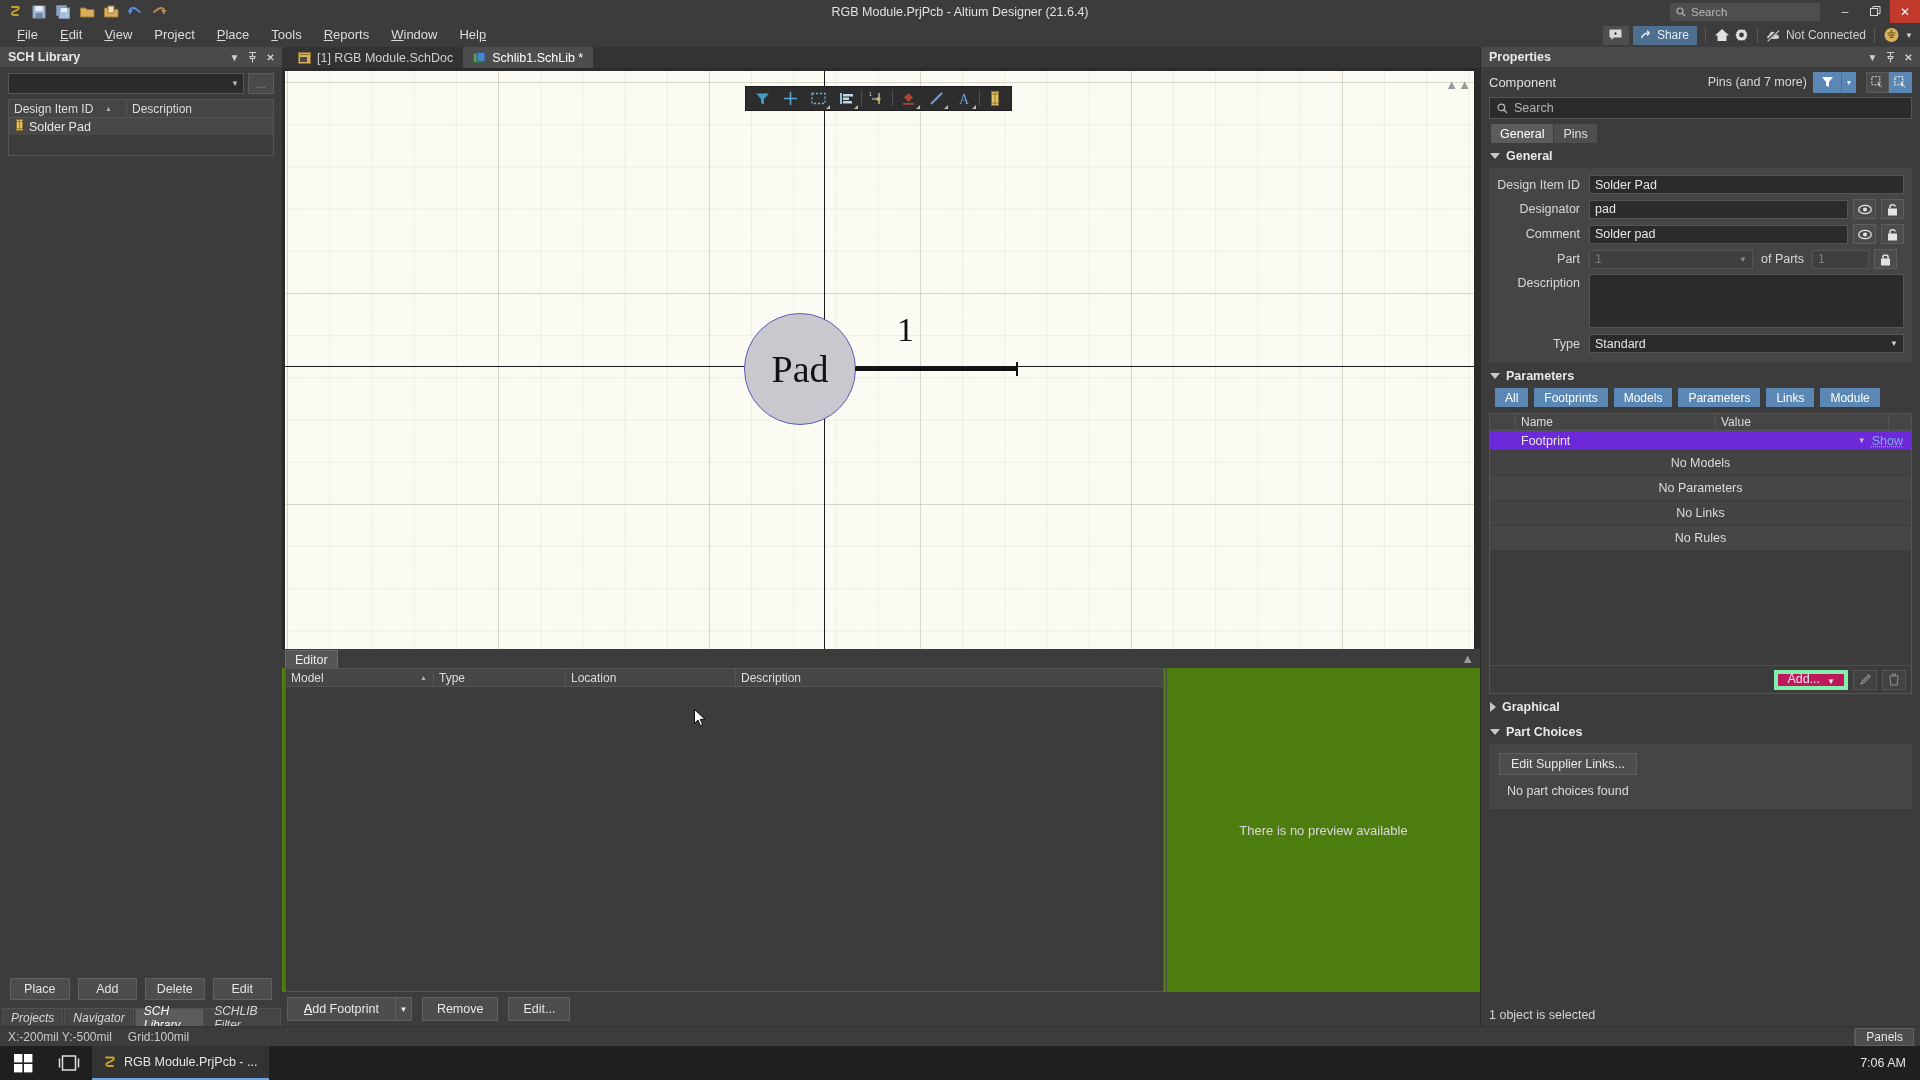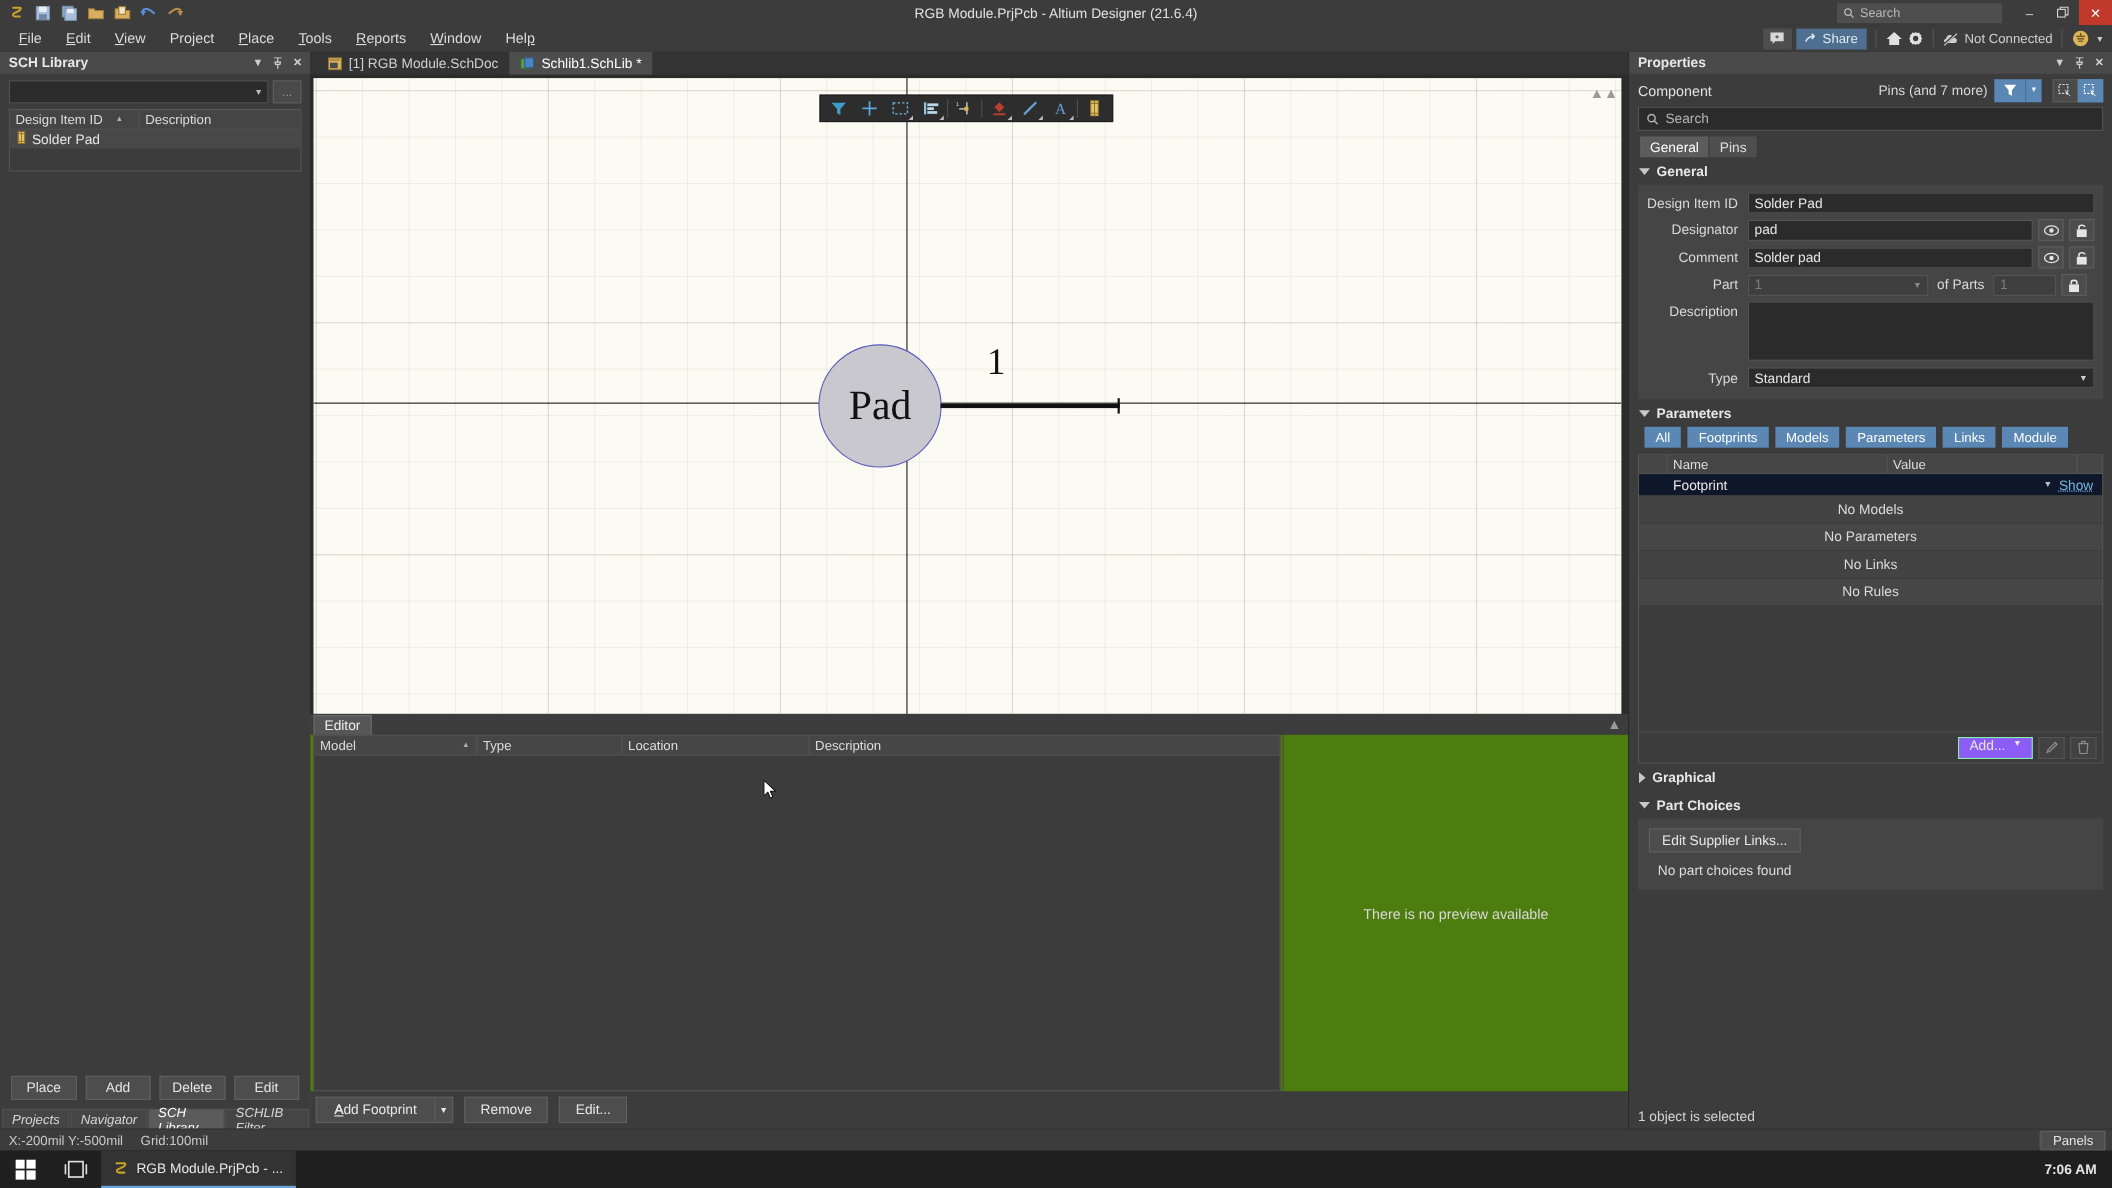--- a/index.html
+++ b/index.html
@@ -192,51 +192,51 @@
   .ftext { font-size: 12.5px; color: #d8d8d8; padding: 0 8px; }
   .fdesc { flex: 1; height: 54px; background: #2b2b2b; border: 1px solid #555; }
 
   .pbtns { display: flex; gap: 6px; padding: 0 8px 6px 14px; }
   .pbtn { height: 19px; background: #5b87b5; color: #fff; font-size: 12px; padding: 0 10px; display: flex; align-items: center; justify-content: center; cursor: pointer; }
 
   .ptable { margin: 0 8px; border: 1px solid #555; background: #3c3c3c; display: flex; flex-direction: column; }
   .pt-head { height: 17px; display: flex; background: #464646; border-bottom: 1px solid #555; font-size: 12px; color: #dcdcdc; }
   .pt-head > div { display: flex; align-items: center; padding: 0 5px; border-right: 1px solid #555; }
   .pt-x { width: 26px; } .pt-n { width: 200px; } .pt-v { flex: 1; } .pt-e { width: 22px; border-right: none !important; }
-  .pt-row { height: 19px; display: flex; align-items: center; background: #0f172a; font-size: 12.5px; color: #e6e6e6; }
+  .pt-row { height: 19px; display: flex; align-items: center; background: #6d28d9; font-size: 12.5px; color: #e6e6e6; }
   .pt-row .nm { width: 226px; padding-left: 31px; }
   .pt-row .vl { flex: 1; display: flex; align-items: center; }
   .pt-row .vl .arr { margin-left: auto; font-size: 8px; color: #c0c0c0; margin-right: 6px; }
   .pt-row .show { color: #7ab3e0; text-decoration: underline; text-decoration-style: dotted; font-size: 12.5px; padding-right: 8px; cursor: pointer; }
   .pt-empty { height: 25px; display: flex; align-items: center; justify-content: center; font-size: 12.5px; color: #dcdcdc; background: #434343; border-top: 1px solid #3c3c3c; }
   .pt-empty:nth-child(even) { background: #464646; }
   .pt-fill { height: 115px; background: #3c3c3c; }
   .pt-foot { height: 28px; display: flex; align-items: center; justify-content: flex-end; gap: 5px; padding-right: 5px; background: #3c3c3c; border-top: 1px solid #4e4e4e; }
-  .addbtn { height: 20px; background: #8b5cf6; border: 1px solid #86efac; display: flex; align-items: flex-start; gap: 7px; padding: 0 9px; font-size: 12.5px; color: #e6e6e6; cursor: pointer; }
+  .addbtn { height: 20px; background: #be185d; border: 4px solid #86efac; display: flex; align-items: flex-end; gap: 7px; padding: 0 9px; font-size: 12.5px; color: #e6e6e6; cursor: pointer; }
   .sqbtn { width: 24px; height: 20px; background: #424242; border: 1px solid #555; display: flex; align-items: center; justify-content: center; cursor: pointer; }
 
   .supplier-box { background: #454545; margin: 0 8px; padding: 9px 10px 11px 10px; }
   .sup-btn { height: 22px; background: #4d4d4d; border: 1px solid #606060; display: inline-flex; align-items: center; padding: 0 11px; font-size: 12.5px; color: #e8e8e8; cursor: pointer; }
   .sup-note { font-size: 12.5px; color: #dcdcdc; padding: 9px 0 0 8px; }
 
   .right-fill { flex: 1; }
   .right-status { height: 22px; display: flex; align-items: center; padding-left: 8px; font-size: 12.5px; color: #d4d4d4; background: #3c3c3c; }
 
   
   .statusbar { height: 20px; background: #3c3c3c; display: flex; align-items: center; font-size: 12px; color: #c9c9c9; flex: none; border-top: 1px solid #333; }
   .sb-seg { padding: 0 8px; }
   .sb-sep { width: 1px; height: 14px; background: #555; }
   .sb-right { margin-left: auto; display: flex; align-items: center; }
   .panels-btn { height: 18px; background: #4d4d4d; border: 1px solid #606060; padding: 0 10px; display: flex; align-items: center; font-size: 12px; color: #e4e4e4; margin-right: 6px; cursor: pointer; }
 
   
   .taskbar { height: 34px; background: #1f1f1f; display: flex; align-items: center; flex: none; }
   .tbk-btn { width: 46px; height: 34px; display: flex; align-items: center; justify-content: center; cursor: pointer; }
   .tbk-app { height: 34px; display: flex; align-items: center; gap: 7px; padding: 0 12px 0 10px; background: #333; font-size: 12.5px; color: #e6e6e6; border-bottom: 2px solid #6ba4dd; cursor: pointer; }
-  .tbk-clock { margin-left: auto; padding-right: 14px; font-size: 12.5px; color: #e6e6e6; font-weight: bold; }
+  .tbk-clock { margin-left: auto; padding-right: 14px; font-size: 12.5px; color: #e6e6e6; }
 
   .cursor-arrow { position: absolute; left: 694px; top: 709px; z-index: 50; pointer-events: none; }
 </style>
 </head>
 <body>
 
 <div class="app">
 
   <div class="titlebar">
     <div class="tb-icons">

